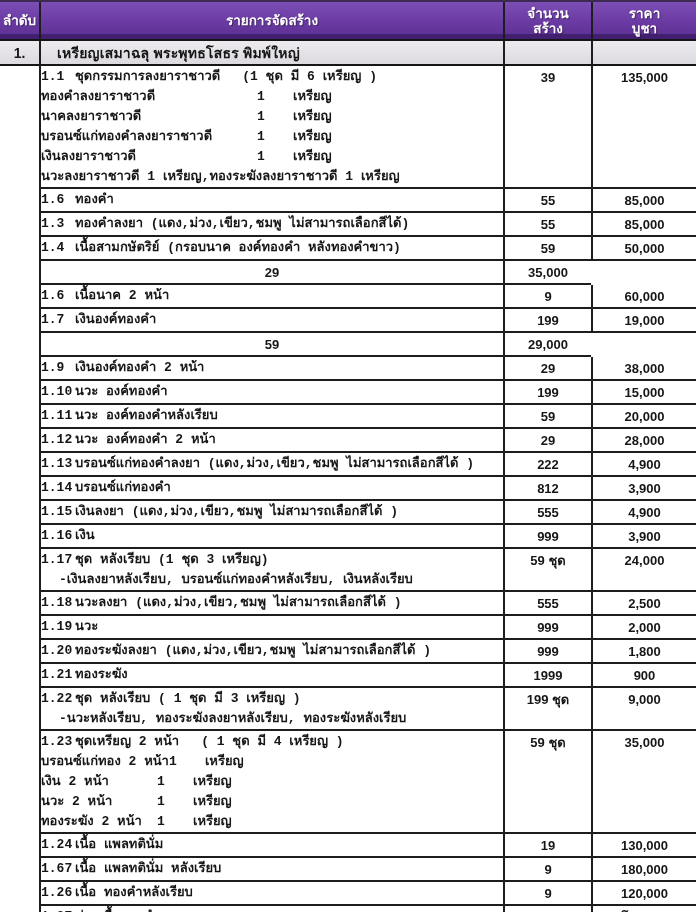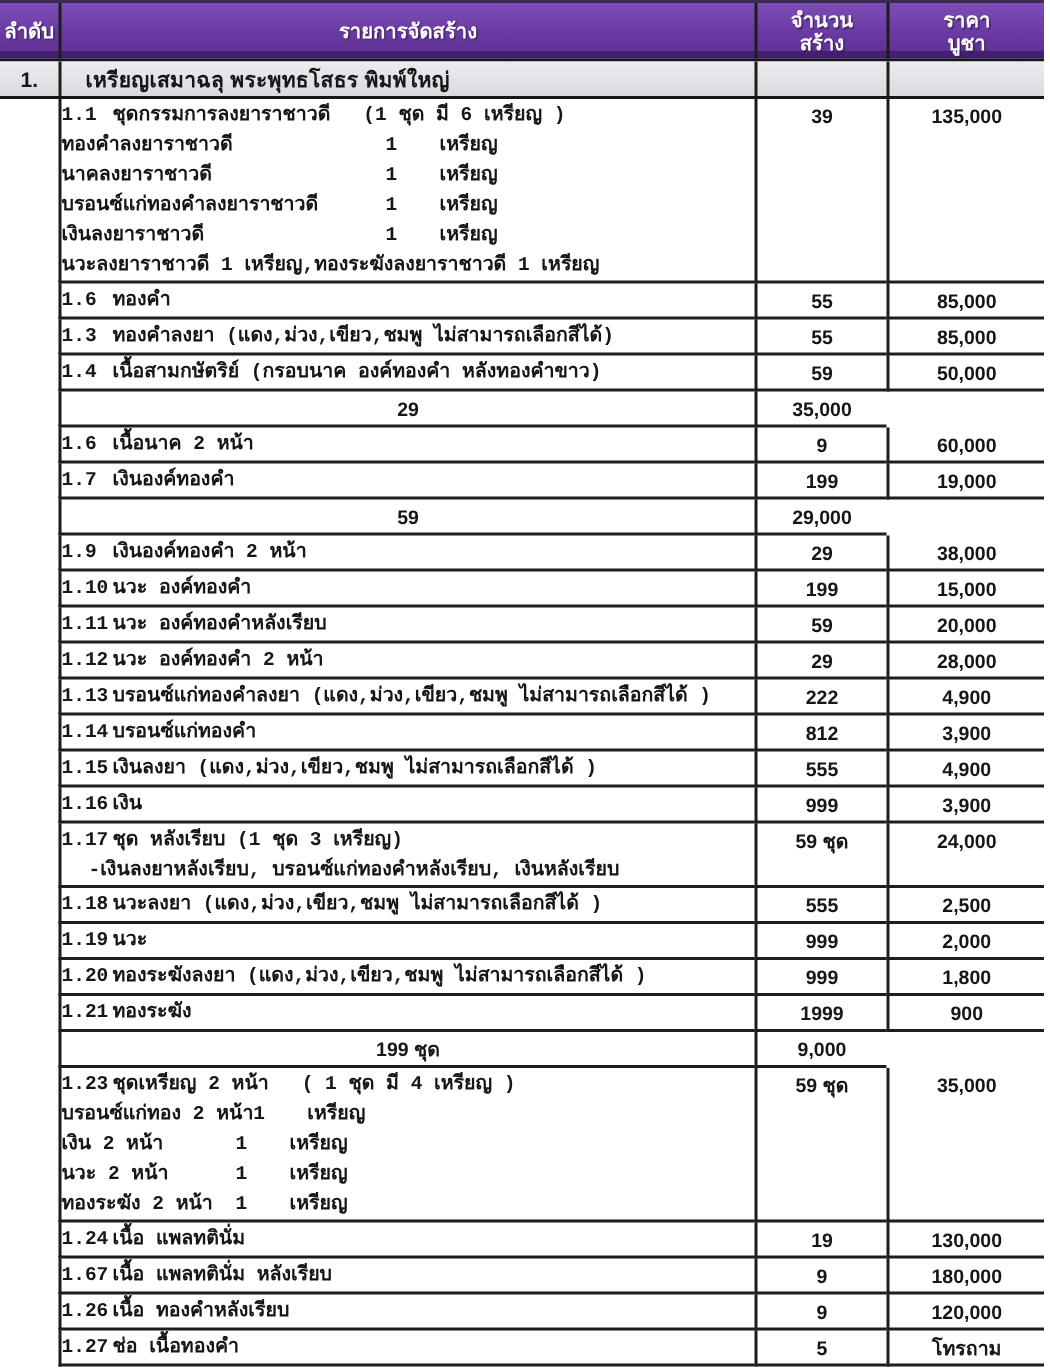--- a/index.html
+++ b/index.html
@@ -247,20 +247,24 @@
         <div class="row data">
           <div class="c c1"></div>
           <div class="c c2 item-cell">
             <div class="main-line"><span class="row-no">1.21</span><span class="row-text">ทองระฆัง</span></div>
           </div>
           <div class="c c3 num">1999</div>
           <div class="c c4 num">900</div>
         </div>
         <div class="row data">
           <div class="c c1"></div>
+          <div class="c c2 item-cell">
+            <div class="main-line"><span class="row-no">1.22</span><span class="row-text">ชุด หลังเรียบ ( 1 ชุด มี 3 เหรียญ )</span></div>
+            <div class="detail-line">-นวะหลังเรียบ, ทองระฆังลงยาหลังเรียบ, ทองระฆังหลังเรียบ</div>
+          </div>
           <div class="c c3 num">199 ชุด</div>
           <div class="c c4 num">9,000</div>
         </div>
         <div class="row data">
           <div class="c c1"></div>
           <div class="c c2 item-cell">
             <div class="main-line"><span class="row-no">1.23</span><span class="row-text">ชุดเหรียญ 2 หน้า</span><span class="row-note">( 1 ชุด มี 4 เหรียญ )</span></div>
             <div class="subline narrow">
               <span class="sl-name">บรอนซ์แก่ทอง 2 หน้า</span>
               <span class="sl-count">1</span>

